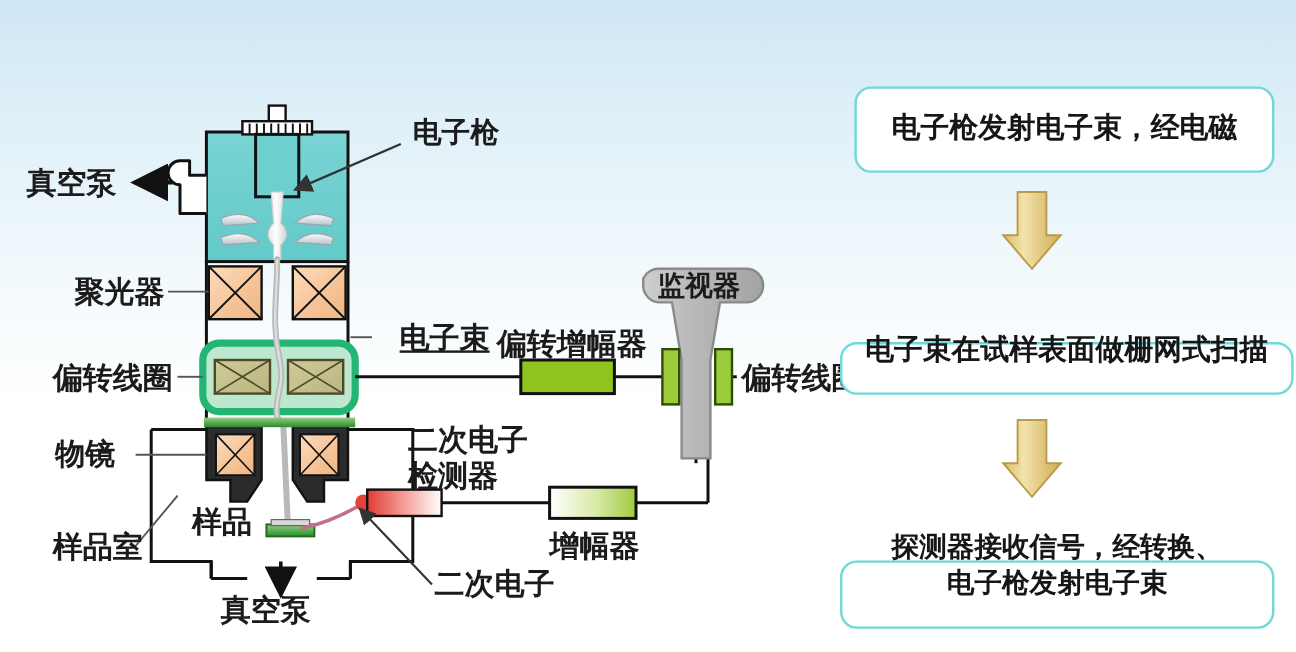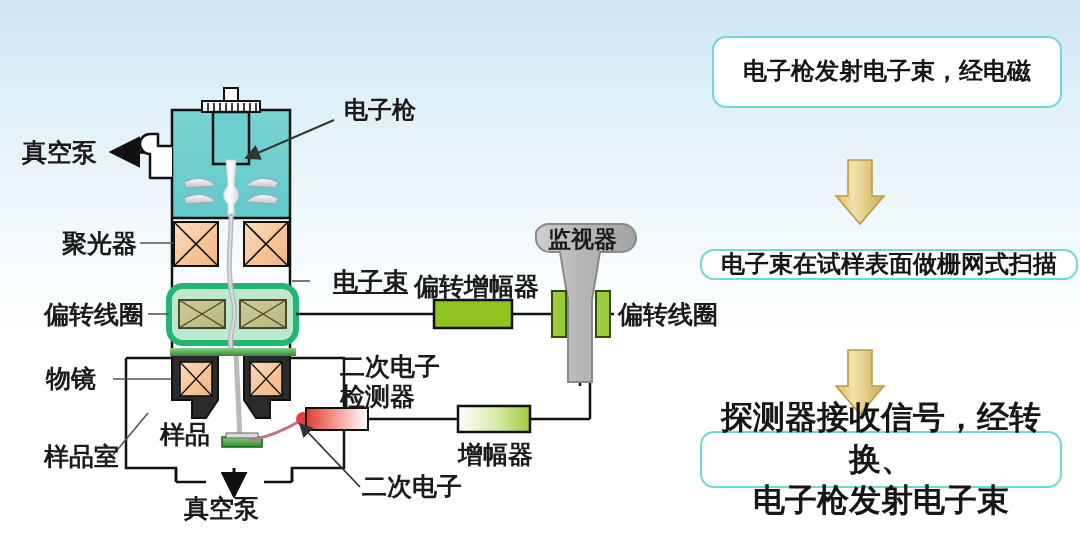--- a/index.html
+++ b/index.html
@@ -7,24 +7,24 @@
     width:1080px;height:543px;overflow:hidden;
     font-family:"Liberation Sans","DejaVu Sans",sans-serif;
     background:#ffffff;
   }
   #stage{position:relative;width:1080px;height:543px;overflow:hidden;
     background:linear-gradient(180deg,#cfe6f5 0%,#dff0f8 18%,#f2f9fc 42%,#ffffff 62%,#ffffff 100%);}
   #diagram{position:absolute;inset:0;}
   .lbl{position:absolute;color:#1b1b1b;white-space:pre;line-height:1.18;
        font-family:"DejaVu Sans","Liberation Sans",sans-serif;font-weight:700;}
   .stepbox{position:absolute;box-sizing:border-box;border:2px solid #6fd8d8;
-    border-radius:14px;background:#ffffff;display:flex;align-items:center;
+    border-radius:14px;background:#ffffff;display:flex;align-items:flex-end;
     justify-content:center;text-align:center;color:#161616;font-weight:700;
     font-family:"DejaVu Sans","Liberation Sans",sans-serif;line-height:1.3;
-    padding:4px 10px;}
+    padding:20px 10px;margin-top:36px;}
 </style>
 </head>
 <body>
 
 <div id="stage">
 
   <svg id="diagram" viewBox="0 0 1080 543" width="1080" height="543">
     <defs>
       <linearGradient id="gradGun" x1="0" y1="0" x2="0" y2="1">
         <stop offset="0%" stop-color="#7ad4d4"></stop>
@@ -286,20 +286,20 @@
   <div class="stepbox" style="left:712px;top:36px;width:350px;height:72px;font-size:24px;">
     <div>
       <div>电子枪发射电子束，经电磁</div>
     </div>
   </div>
 
   <div class="stepbox" style="left:700px;top:249px;width:378px;height:31px;font-size:24px;">
     <div>电子束在试样表面做栅网式扫描</div>
   </div>
 
-  <div class="stepbox" style="left:700px;top:431px;width:362px;height:57px;font-size:32px;">
+  <div class="stepbox" style="left:700px;top:431px;width:362px;height:57px;font-size:23px;">
     <div>
       <div>探测器接收信号，经转换、</div>
       <div>电子枪发射电子束</div>
     </div>
   </div>
 
 </div>
 
 </body></html>

